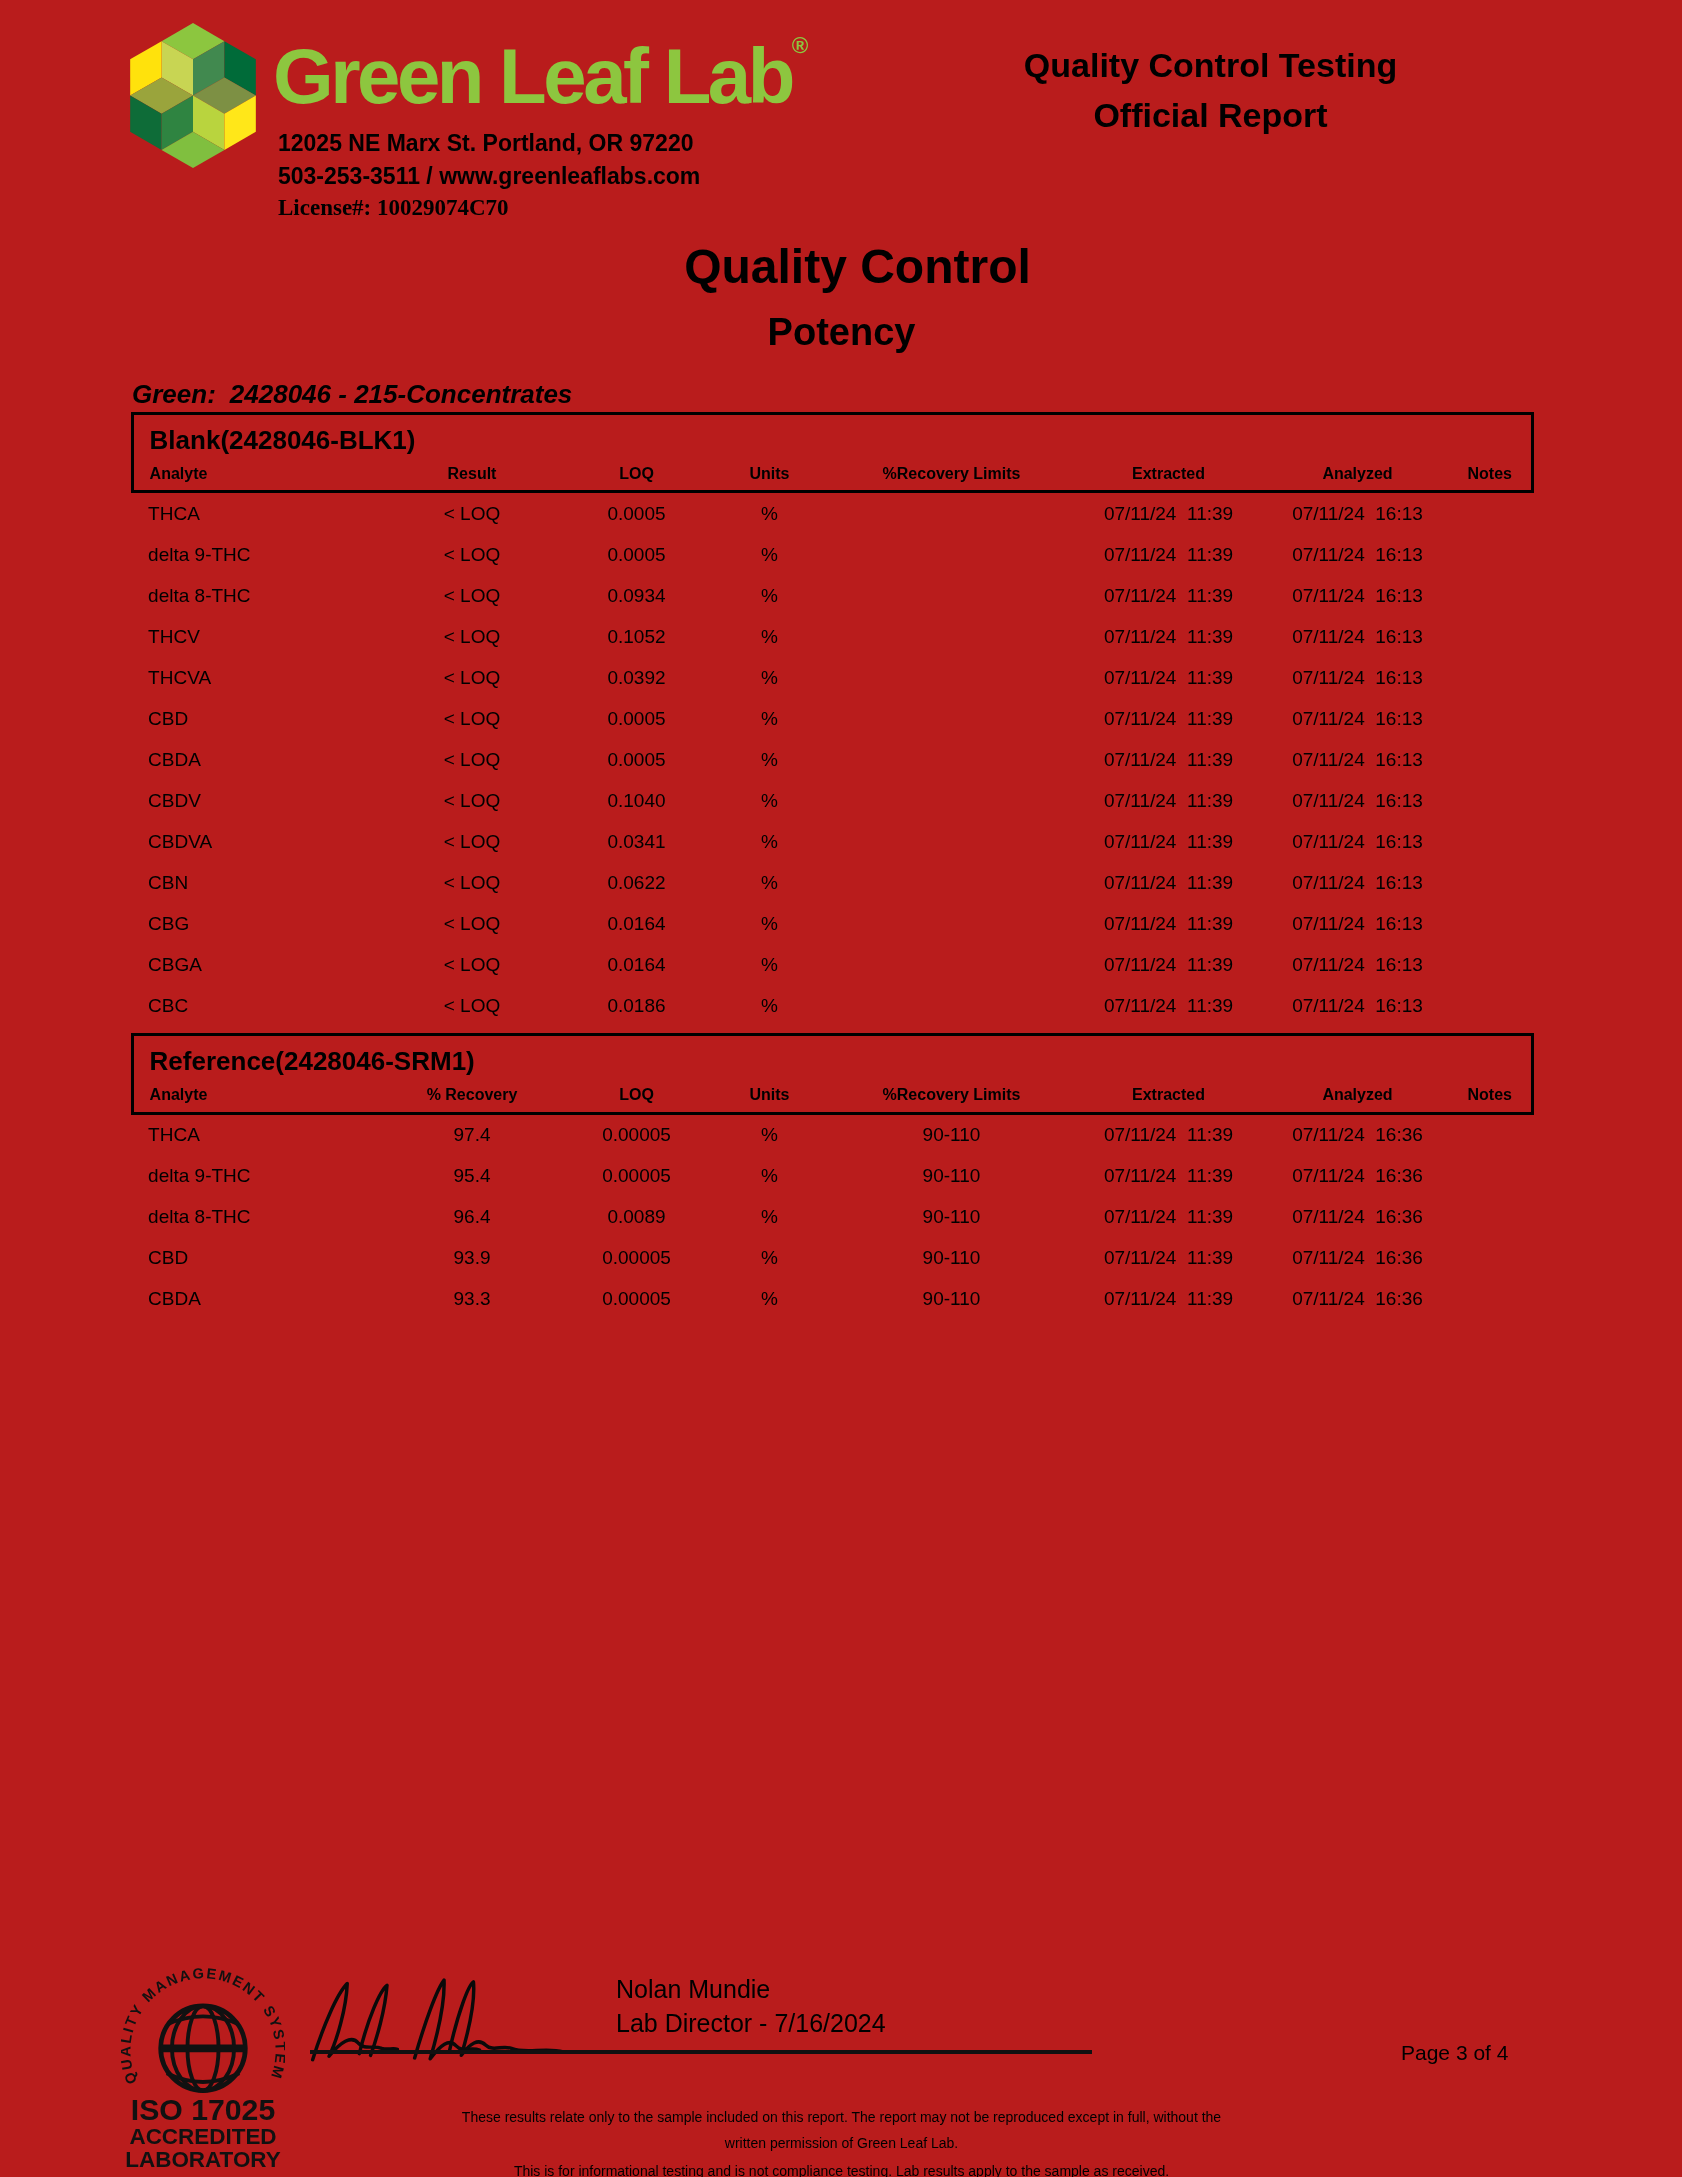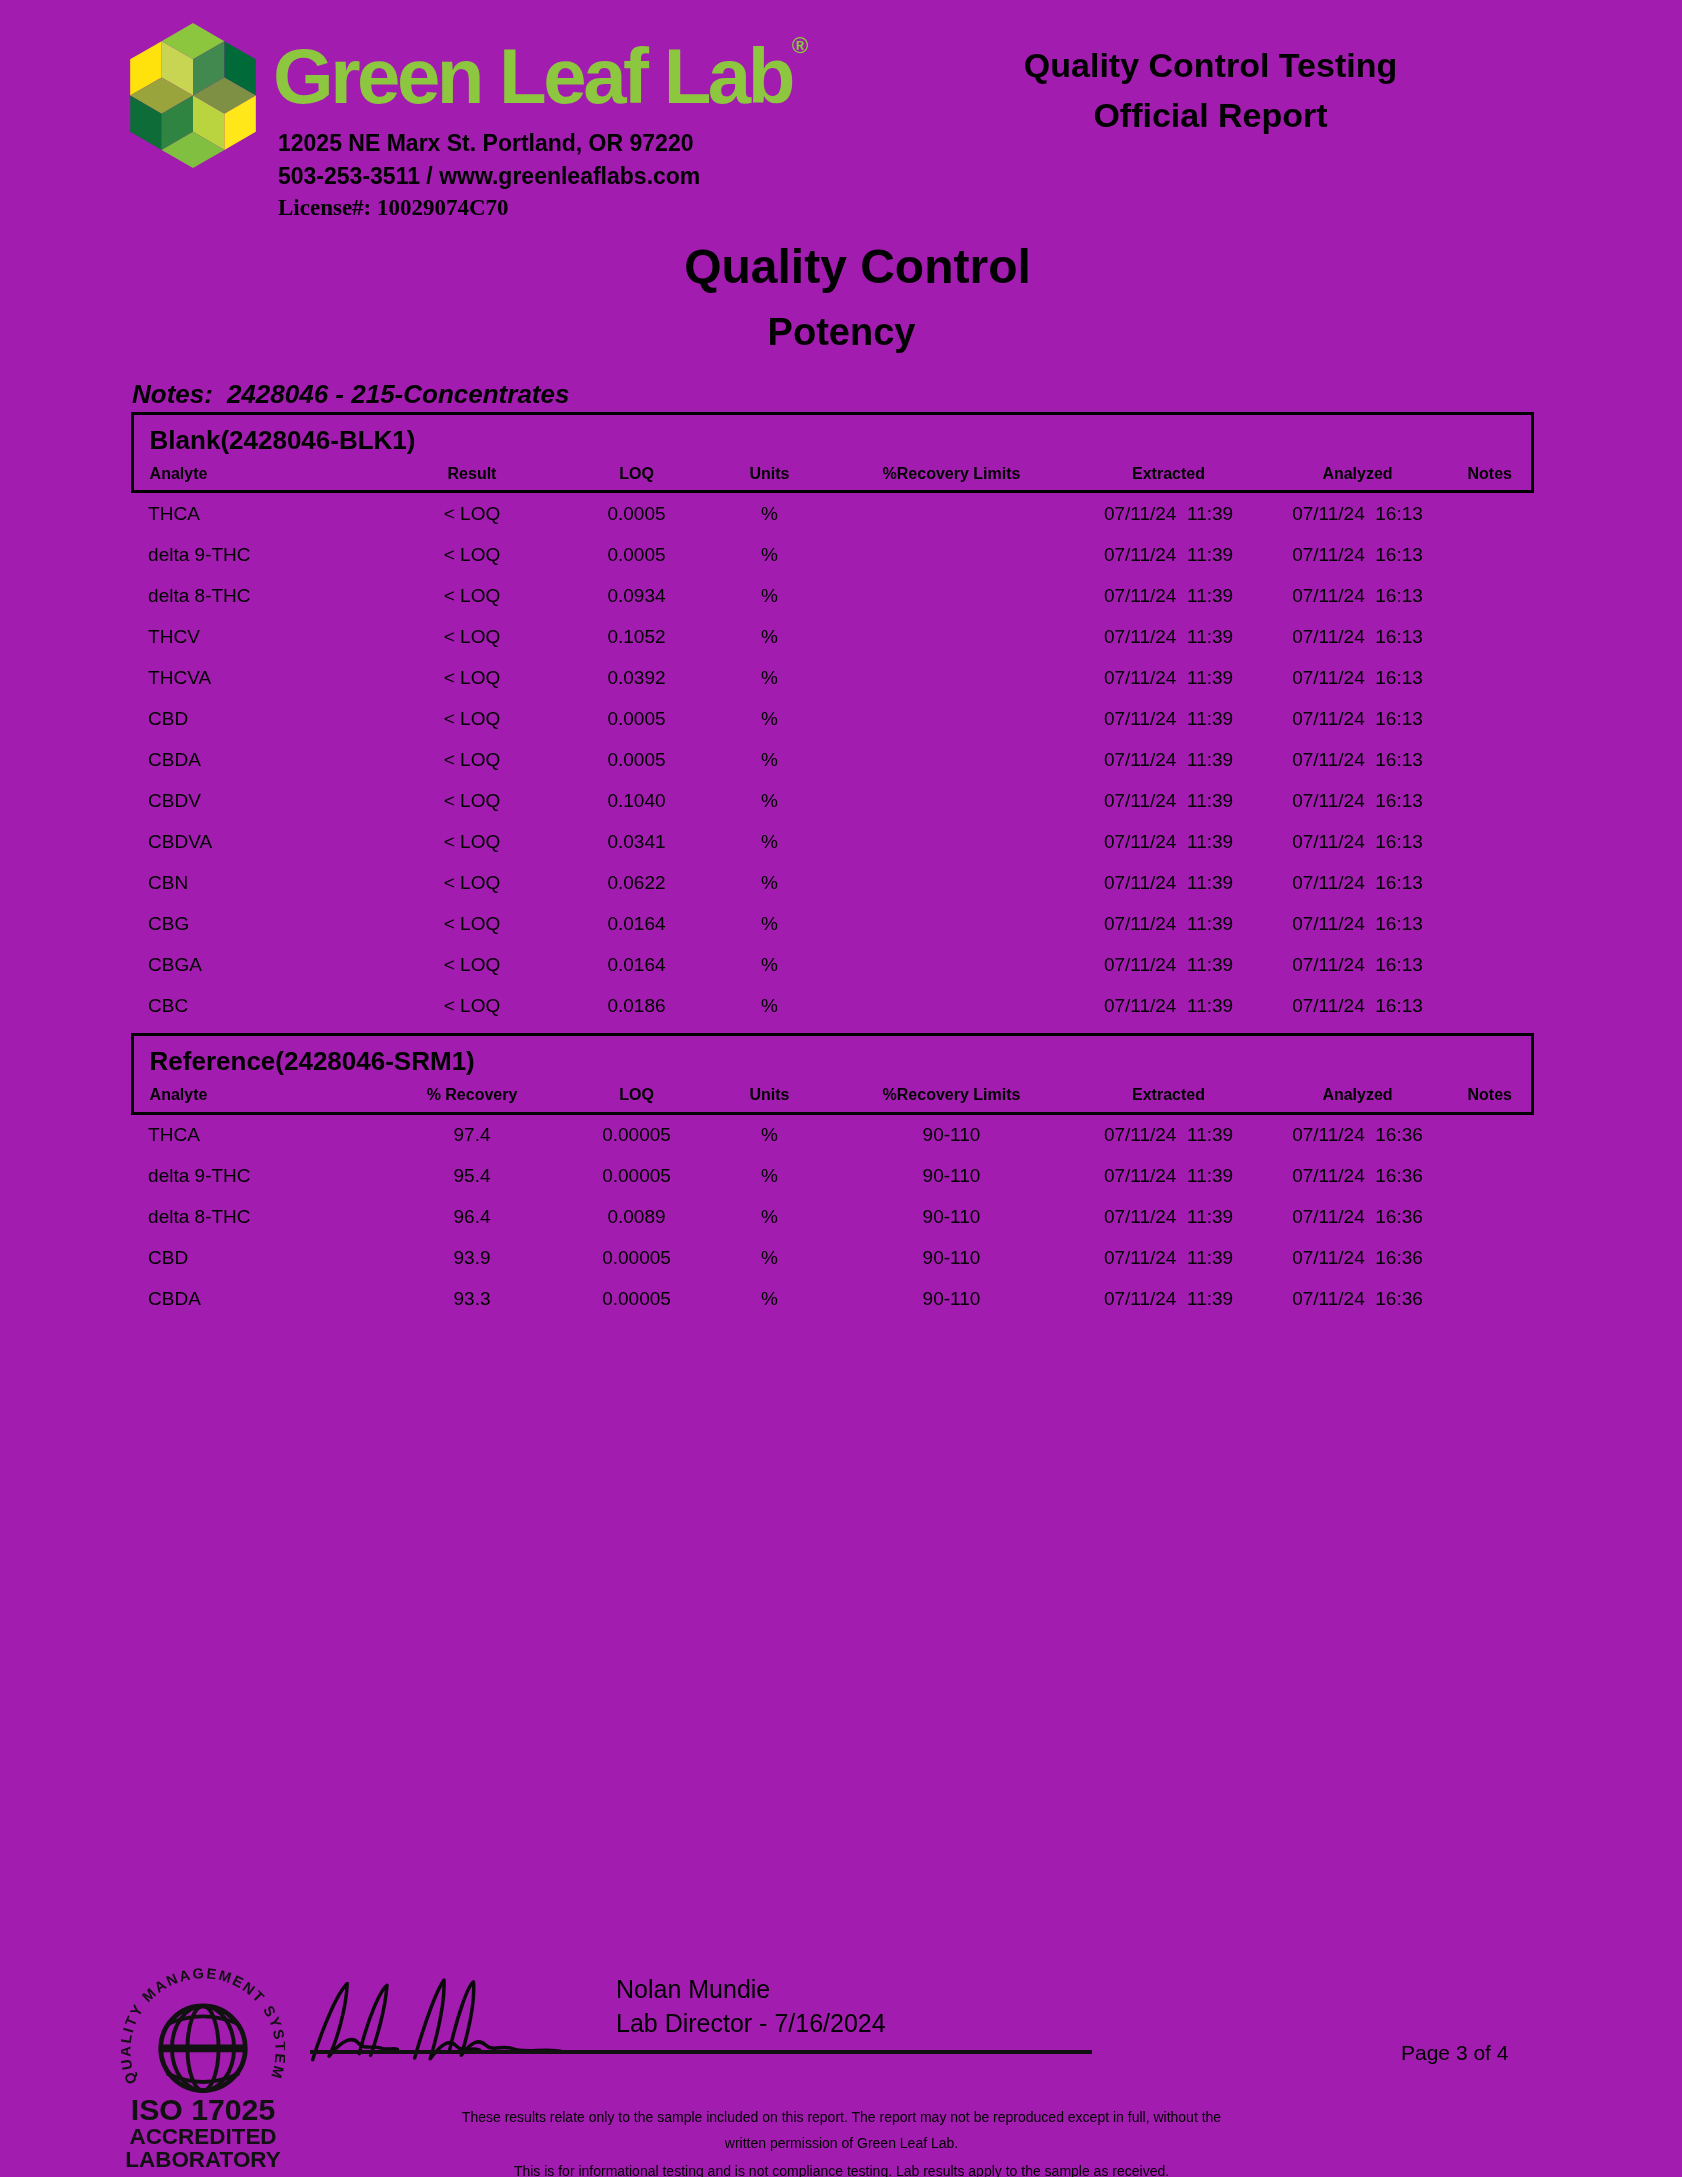--- a/index.html
+++ b/index.html
@@ -1,17 +1,17 @@
 <!DOCTYPE html>
 <html style="font-size:14px"><head>
 <meta charset="utf-8">
 <style>
   html,body { margin:0; padding:0; background:#ffffff; }
   .page {
-    position:relative; width:1683px; height:2177px; background:#a21caf;
+    position:relative; width:1683px; height:2177px; background:#b91c1c;
     font-family:"Liberation Sans", sans-serif; color:#000; overflow:hidden;
   }
   
   .logo-svg { position:absolute; left:130px; top:22.5px; width:126px; height:145px; }
   .brand {
     position:absolute; left:273px; top:31px; font-size:78px; font-weight:bold;
     letter-spacing:-3.5px; white-space:nowrap;
   }
   .brand .rmark { font-size:22.5px; vertical-align:50px; letter-spacing:0; }
   .addr { position:absolute; left:278px; font-size:23px; font-weight:bold; white-space:nowrap; }
@@ -90,21 +90,21 @@
 
   <div class="report-type">
     <div>Quality Control Testing</div>
     <div>Official Report</div>
   </div>
 
   <div class="main-title">Quality Control</div>
   <div class="sub-title">Potency</div>
 
   <div class="batch">
-    <span>Notes:</span><span class="batch-value">2428046 - 215-Concentrates</span>
+    <span>Green:</span><span class="batch-value">2428046 - 215-Concentrates</span>
   </div>
 
   <div class="tables">
 
     <table class="qc">
       <colgroup>
         <col style="width:17.5%">
           <col style="width:13.5%">
           <col style="width:10%">
           <col style="width:9%">

